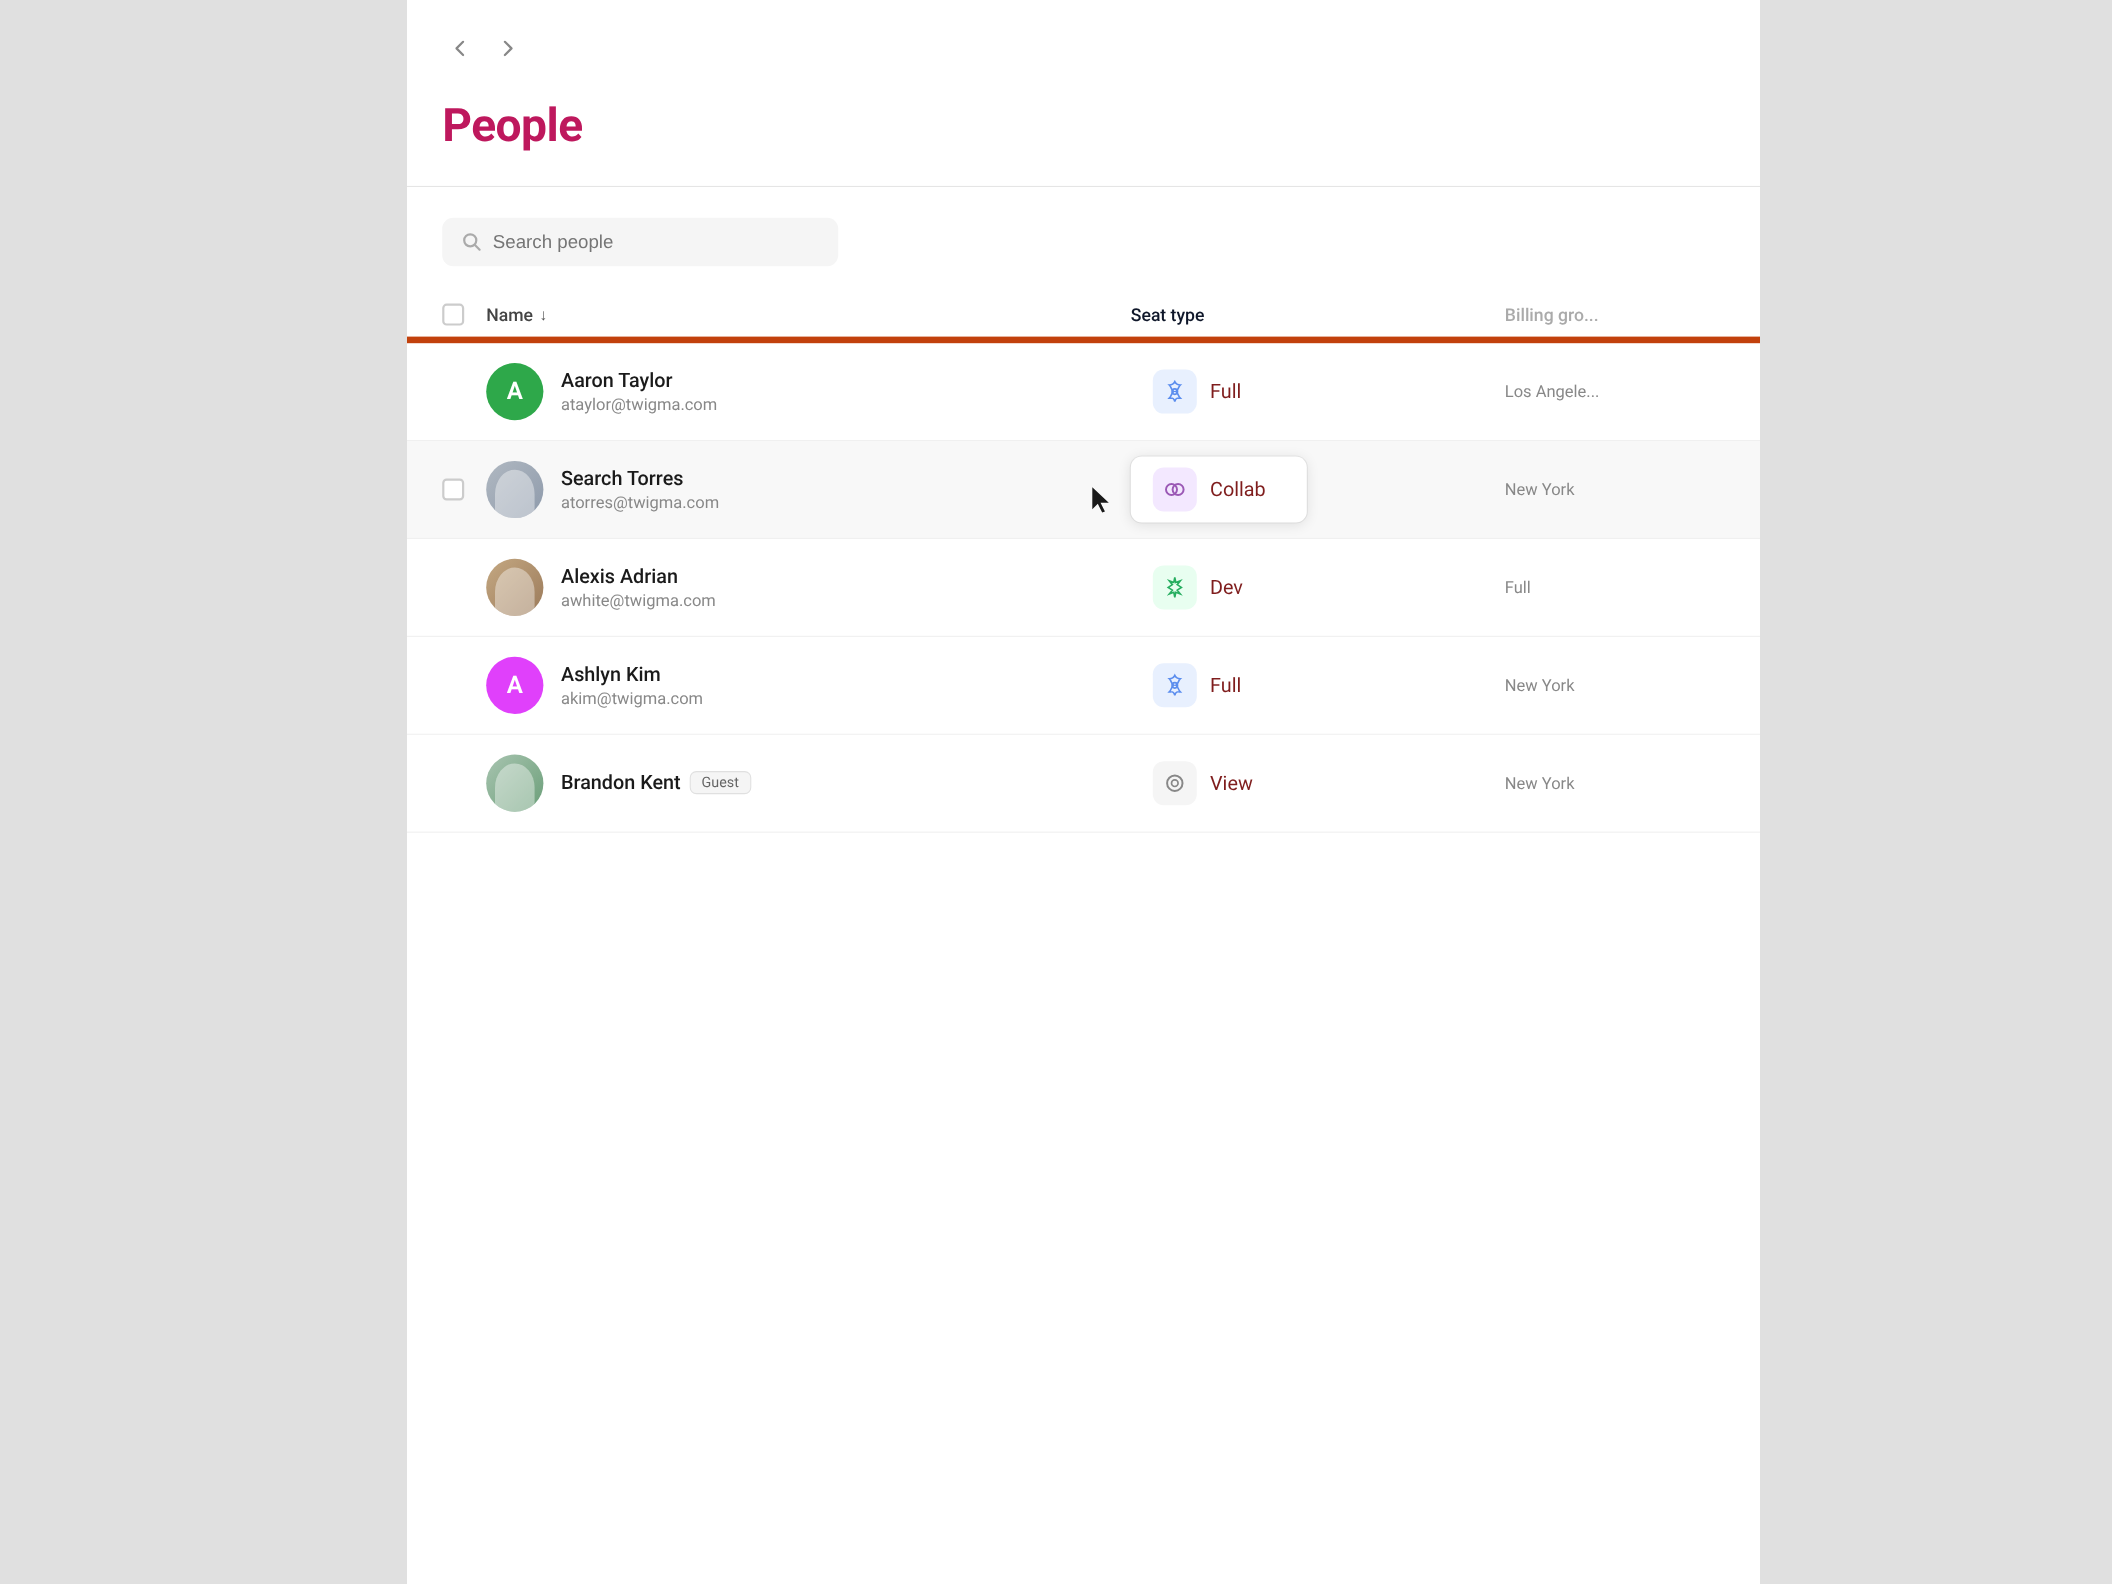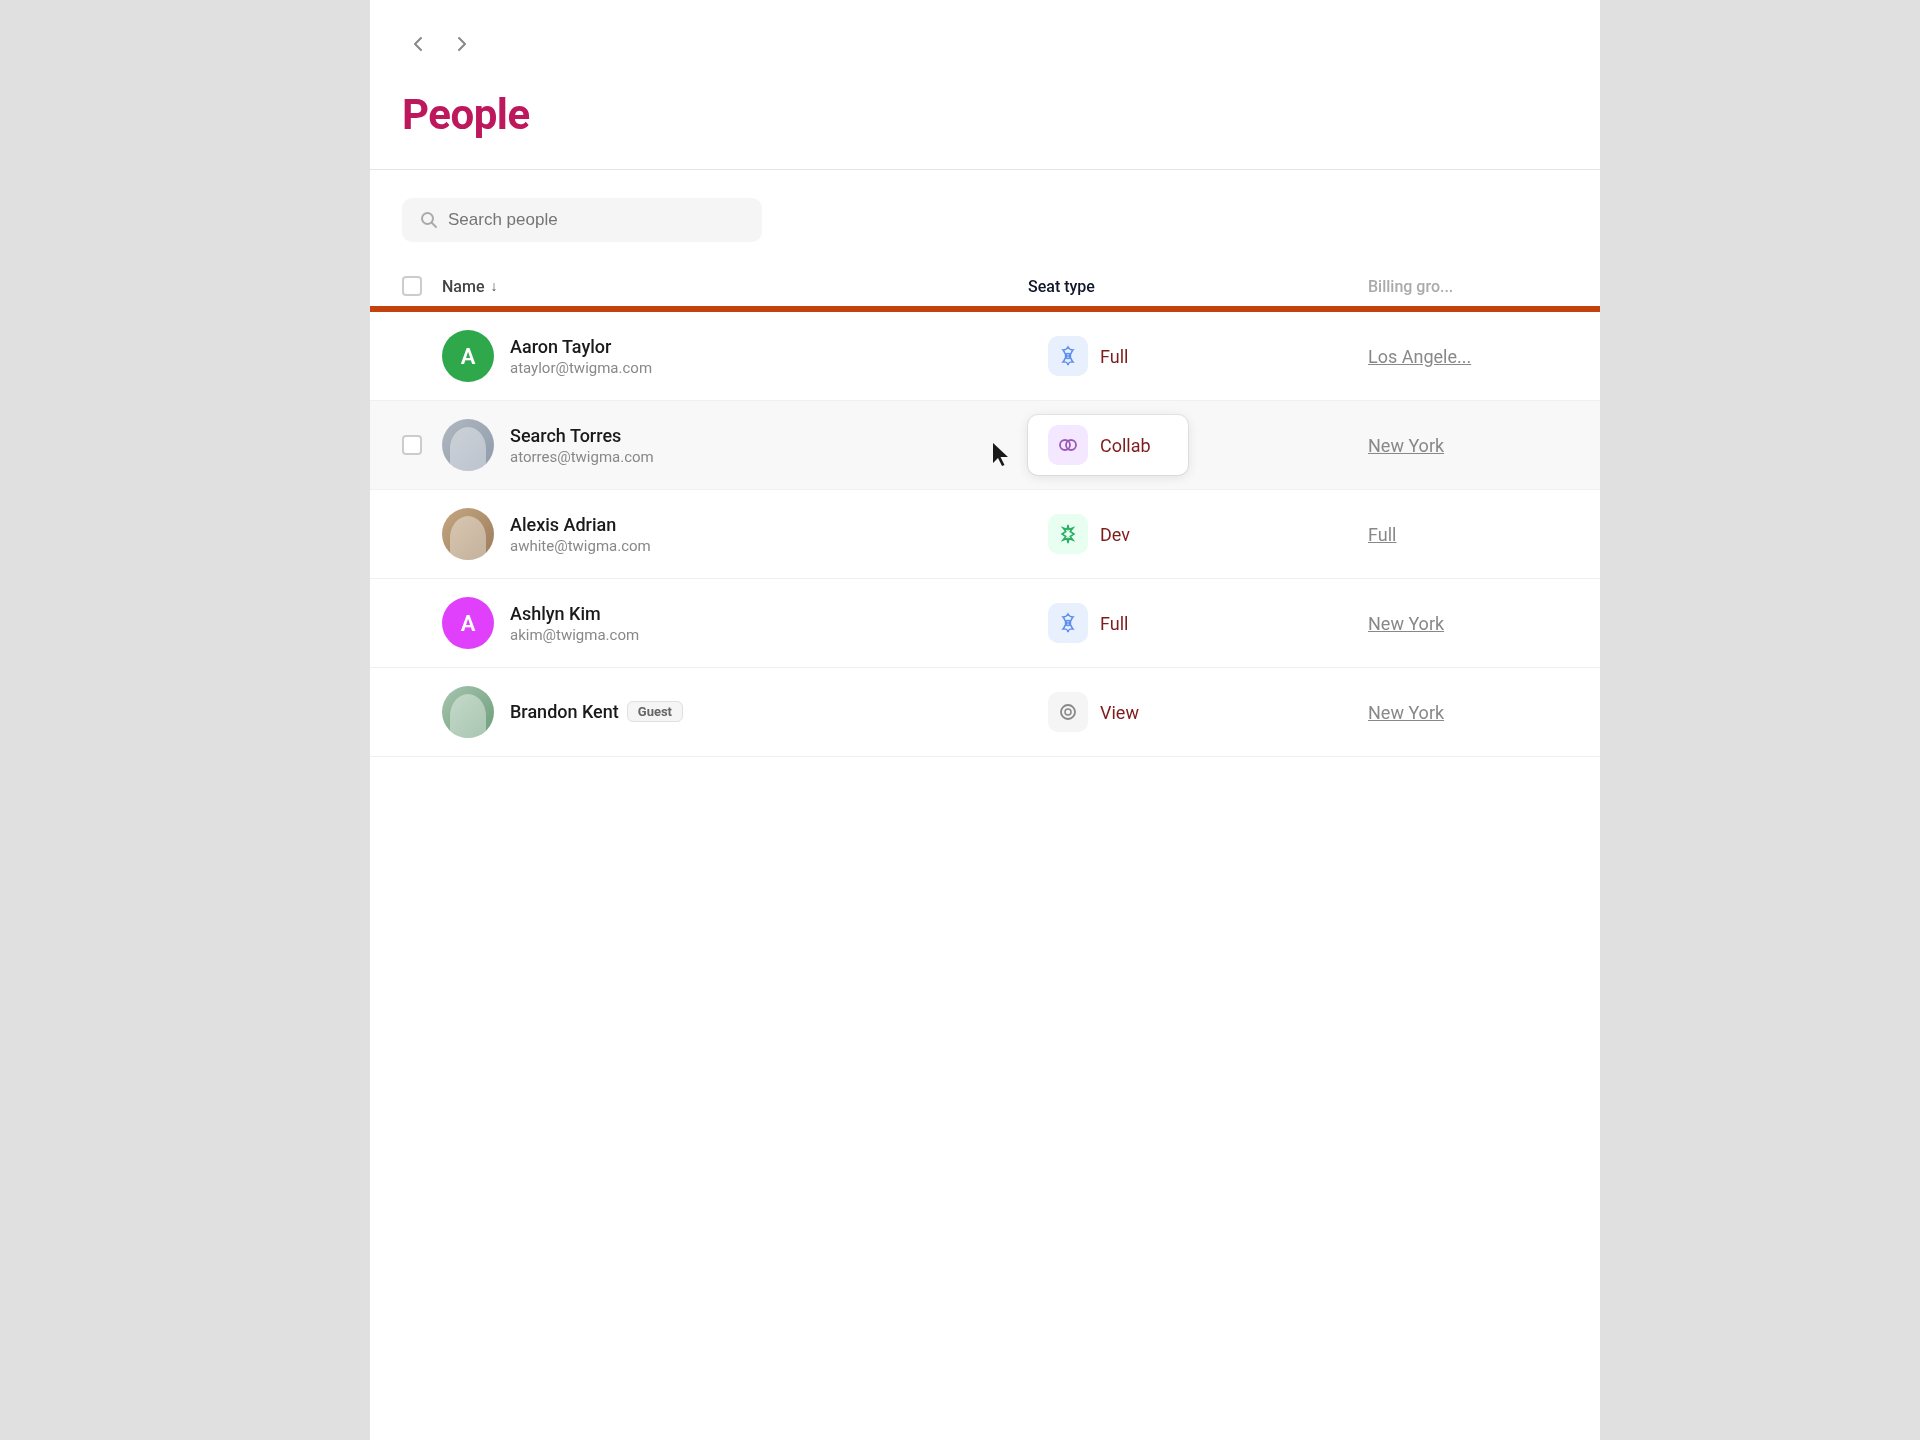--- a/index.html
+++ b/index.html
@@ -199,21 +199,21 @@
       margin-top: 2px;
     }
 
     .guest-badge {
       background: #f5f5f5;
       border: 1px solid #e0e0e0;
       border-radius: 6px;
       padding: 2px 10px;
       font-size: 13px;
       color: #666;
-      font-weight: 700;
+      font-weight: 400;
     }
 
     .seat-col {
       width: 340px;
     }
 
     .seat-pill {
       display: flex;
       align-items: center;
       gap: 12px;
@@ -256,23 +256,22 @@
     .seat-icon-dev {
       background: #e8fef0;
     }
 
     .seat-icon-view {
       background: #f5f5f5;
     }
 
     .billing-col {
       width: 200px;
-      font-size: 18px;
+      font-size: 15px;
       color: #888;
-      text-decoration: underline;
     }
 
     
     .avatar-photo-torres {
       width: 52px;
       height: 52px;
       border-radius: 50%;
       background: linear-gradient(135deg, #b0b8c1 0%, #8e9aab 100%);
       flex-shrink: 0;
       margin-right: 16px;

